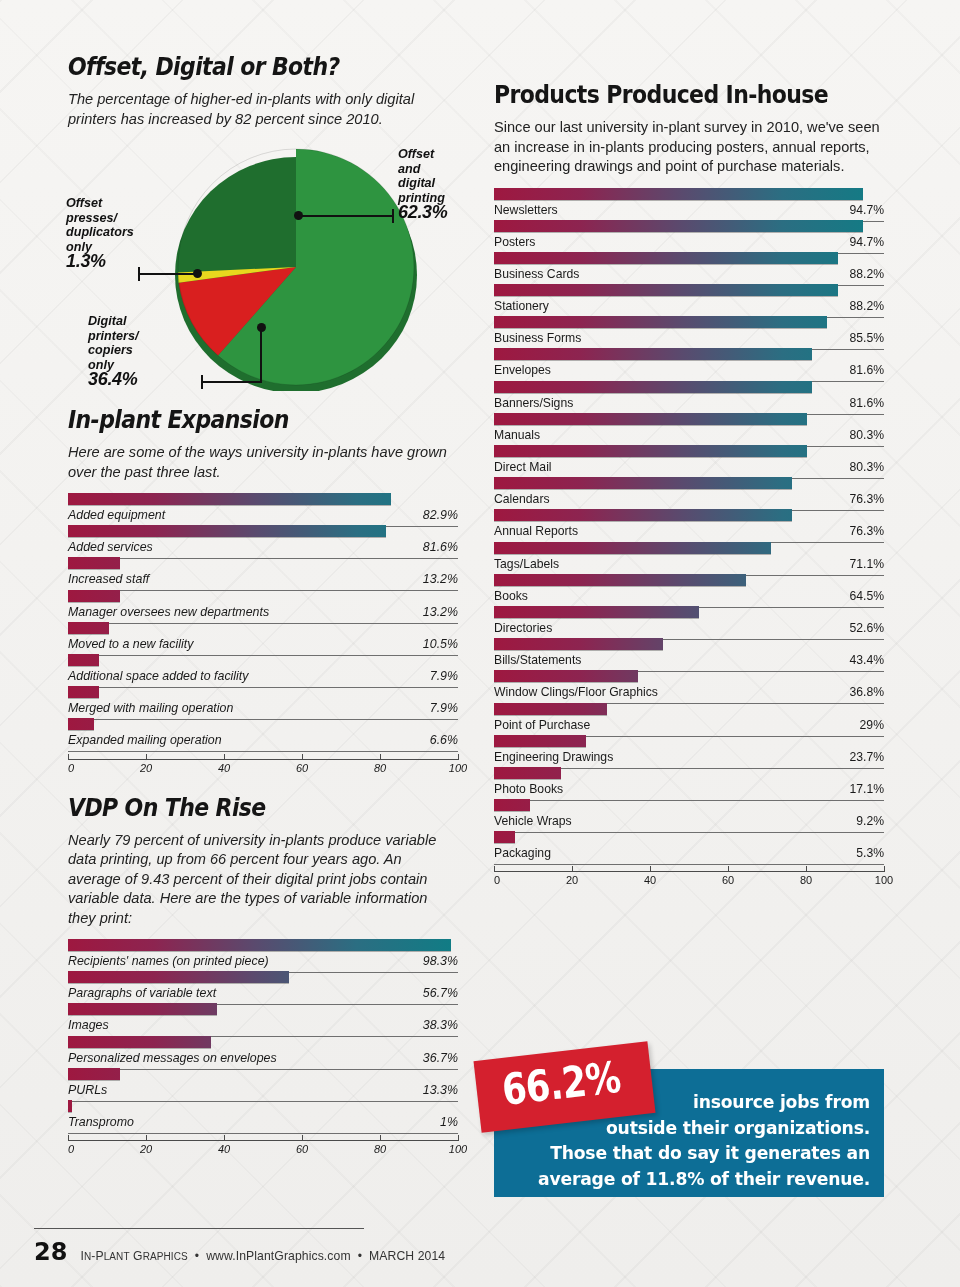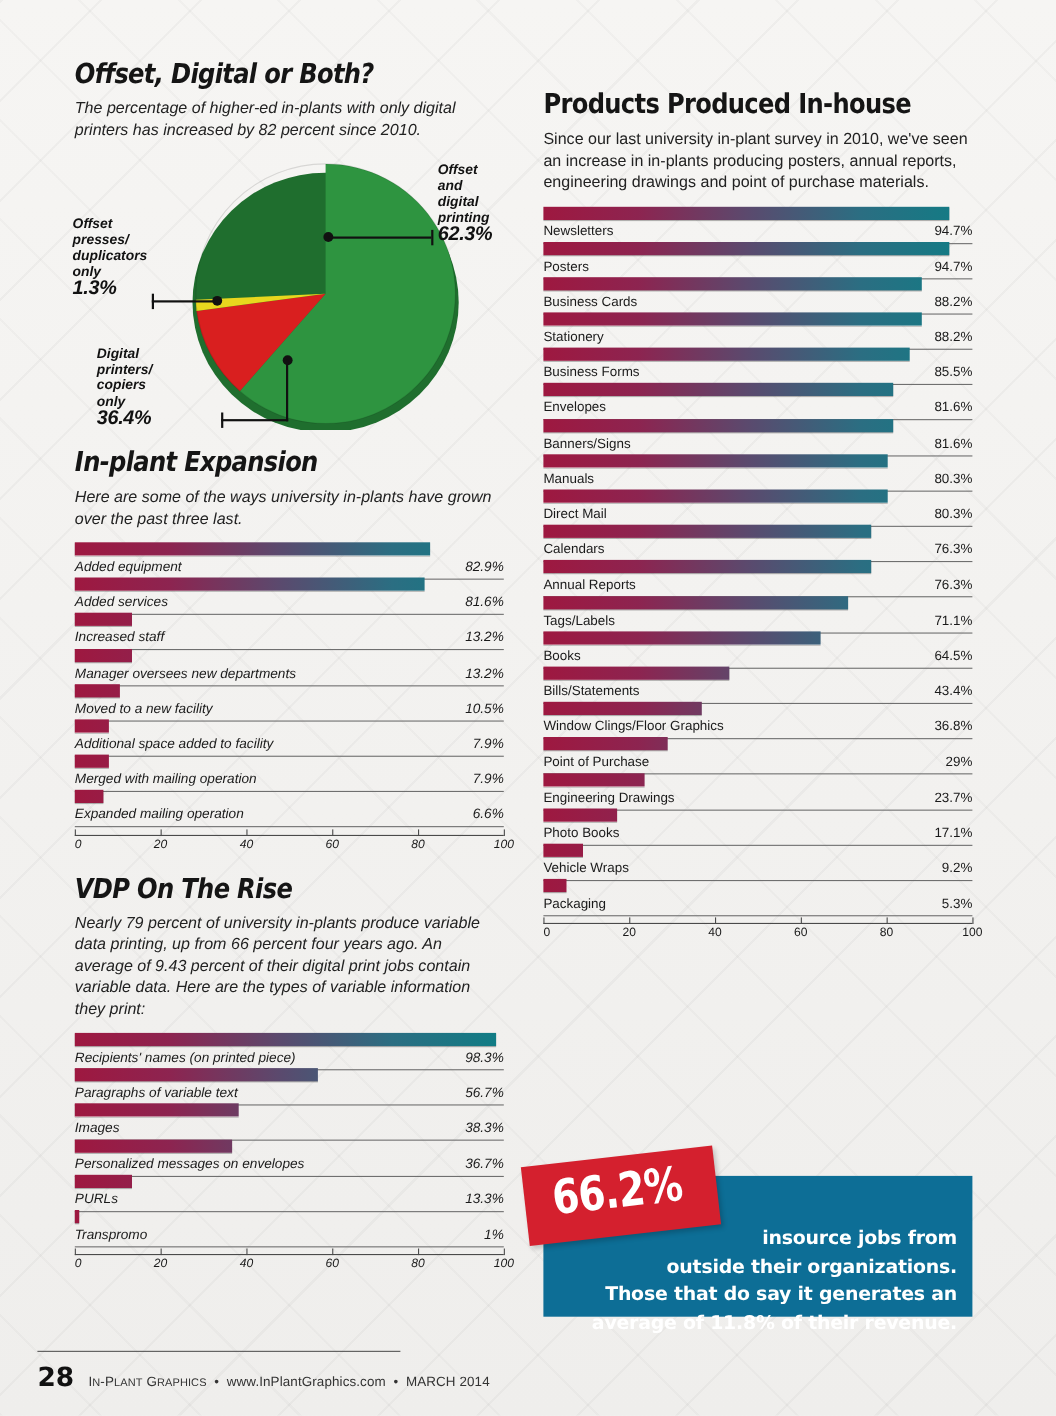--- a/index.html
+++ b/index.html
@@ -82,21 +82,21 @@
     background:#0d6e96;
   }
   .callout .txt{
     position:absolute;left:12px;right:14px;top:21px;
     color:#fff;text-align:right;
     font-family:"DejaVu Sans", sans-serif;
     font-weight:bold;font-size:17.2px;line-height:25.5px;
     letter-spacing:-0.2px;
   }
   .callout .txt .l1{display:block;padding-left:150px;}
-  .callout .txt .l2{display:block;padding-left:150px;margin-top:24px;}
+  .callout .txt .l2{display:block;padding-left:150px;}
   .tagbox{
     position:absolute;left:-17px;top:-18px;width:175px;height:72px;
     background:#d4202e;transform:rotate(-6.5deg);
     box-shadow:2px 3px 5px rgba(0,0,0,0.20);
   }
   .tagbox .tagnum{
     position:absolute;left:0;right:6px;top:9px;
     text-align:center;color:#fff;
     font-family:"DejaVu Sans", sans-serif;
     font-weight:bold;font-size:43px;line-height:46px;
@@ -379,20 +379,26 @@
           <div class="blabel">Tags/Labels</div>
           <div class="bvalue">71.1%</div>
         </div>
         <div class="brow brow-r">
           <div class="bar" style="width: 251.6px;"></div>
           <div class="lblline"></div>
           <div class="blabel">Books</div>
           <div class="bvalue">64.5%</div>
         </div>
         <div class="brow brow-r">
+          <div class="bar" style="width: 205.1px;"></div>
+          <div class="lblline"></div>
+          <div class="blabel">Directories</div>
+          <div class="bvalue">52.6%</div>
+        </div>
+        <div class="brow brow-r">
           <div class="bar" style="width: 169.3px;"></div>
           <div class="lblline"></div>
           <div class="blabel">Bills/Statements</div>
           <div class="bvalue">43.4%</div>
         </div>
         <div class="brow brow-r">
           <div class="bar" style="width: 143.5px;"></div>
           <div class="lblline"></div>
           <div class="blabel">Window Clings/Floor Graphics</div>
           <div class="bvalue">36.8%</div>

